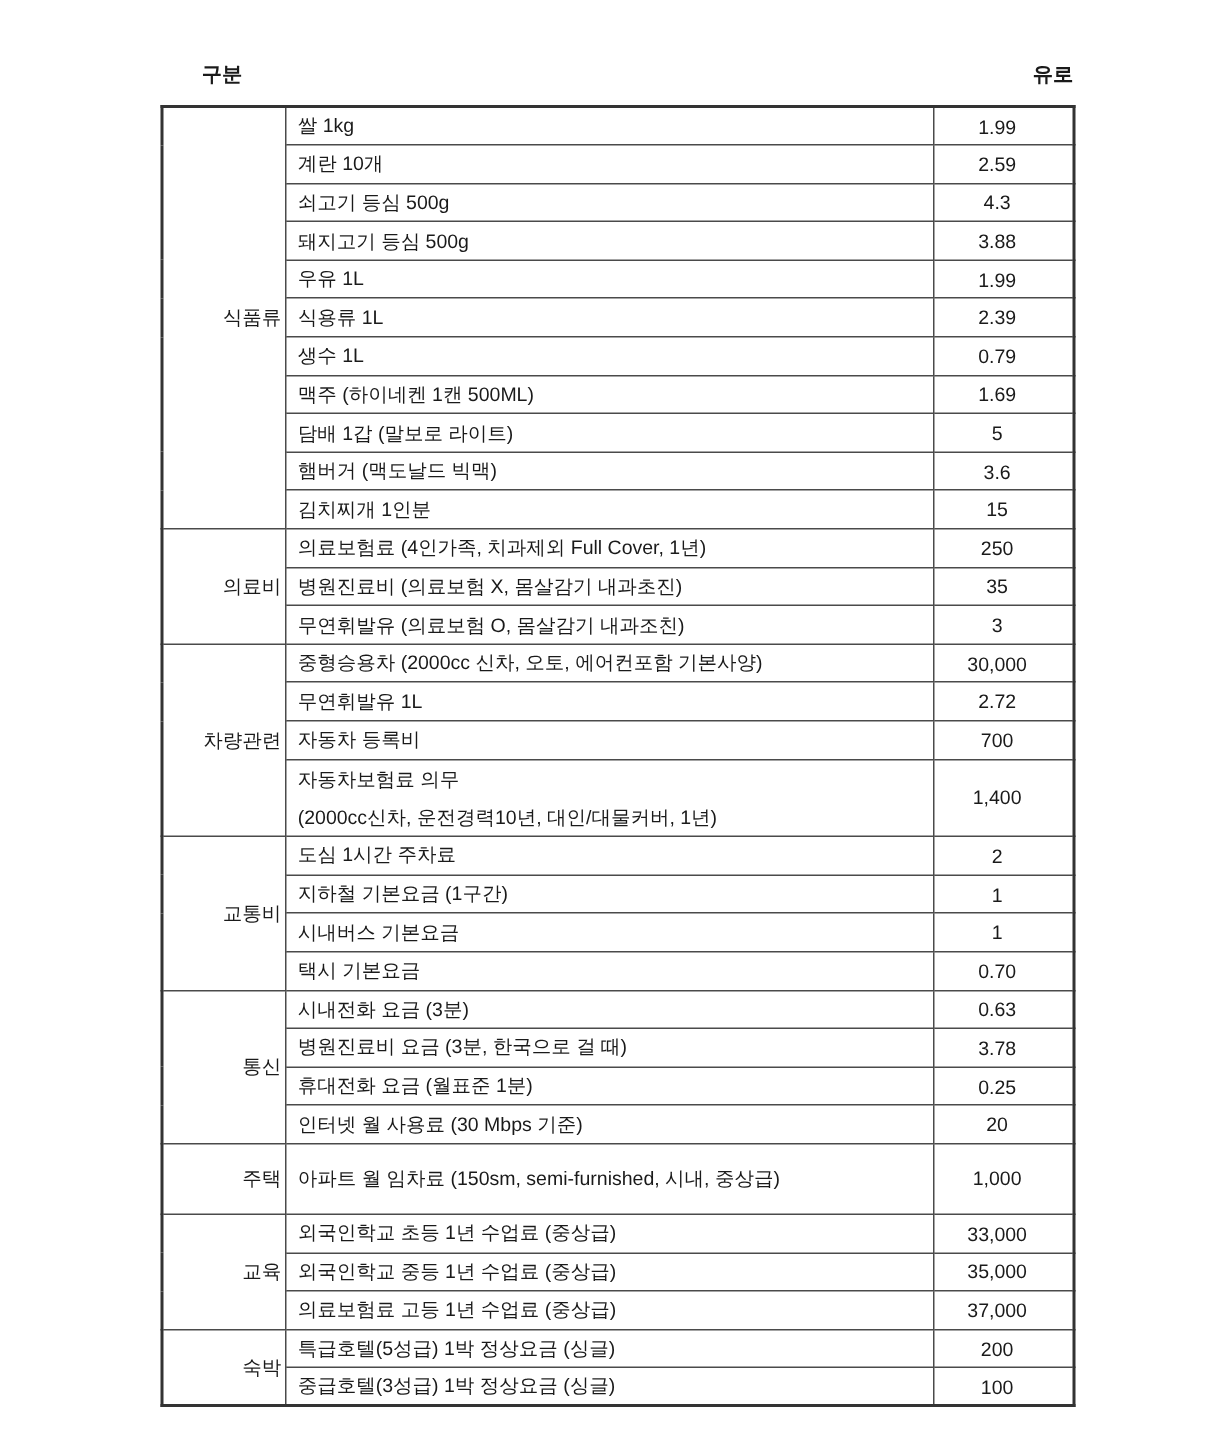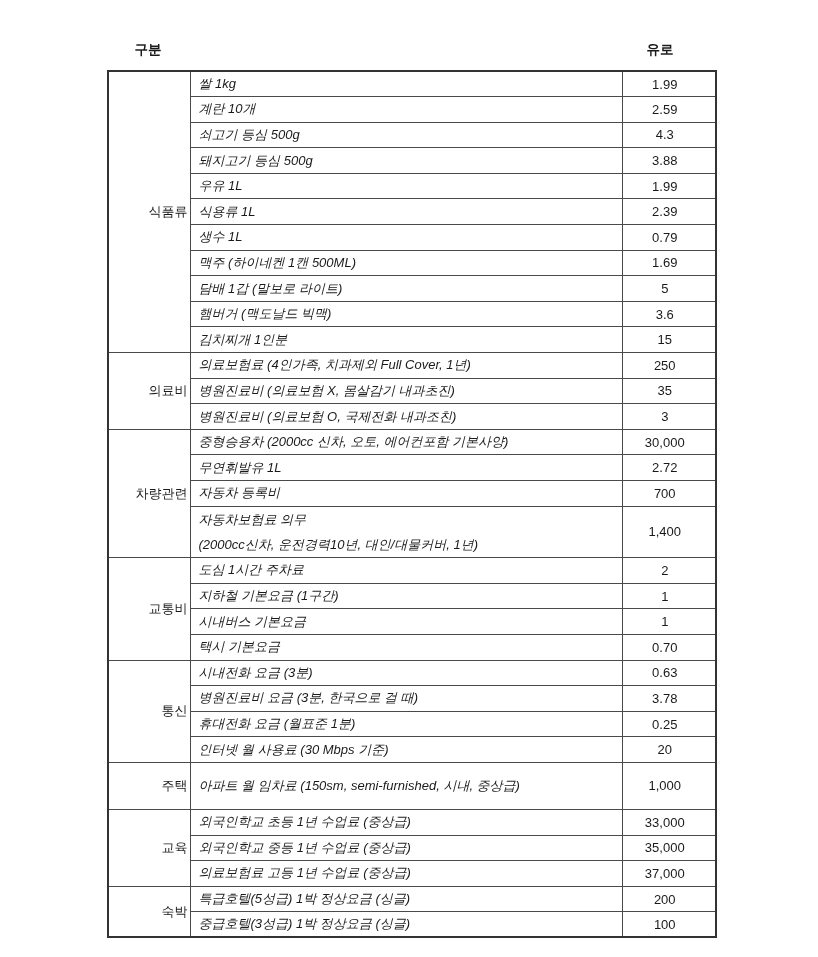--- a/index.html
+++ b/index.html
@@ -10,36 +10,36 @@
   }
   .sheet { position:relative; width:818px; height:957px; background:#ffffff; overflow:hidden; }
 
   
   .col-header {
     position:absolute; top:40px; height:20px; line-height:20px;
     text-align:center; font-weight:bold; font-size:13.5px; white-space:pre;
   }
   .hdr-cat   { left:107px; width:82px; }
   .hdr-item  { left:189px; width:432px; }
-  .hdr-price { left:613px; width:94px; }
+  .hdr-price { left:655px; width:94px; }
 
   table.price-table {
     position:absolute; left:107px; top:70px; width:608px;
     border-collapse:collapse; table-layout:fixed;
     border:2px solid #333333;
   }
   td {
     border:1px solid #4a4a4a;
     font-size:13px; vertical-align:middle;
     overflow:hidden; white-space:nowrap;
   }
   tr.single { height:25.6px; }
   tr.double { height:51.3px; }
   td.cat   { text-align:right; padding:14px 2px; }
-  td.item  { padding:0 6px 0 8px;font-style:italic; }
+  td.item  { padding:0 6px 0 8px; }
   td.price { text-align:center; padding:0 12px 0 4px; }
   td.item .line { display:block; line-height:25.3px; }
 </style>
 </head>
 <body>
 
 <div class="sheet">
   <div class="col-header hdr-cat">구분</div>
   <div class="col-header hdr-price">유로</div>
 
@@ -98,21 +98,21 @@
         <tr class="single">
           <td class="cat" rowspan="3">의료비</td>
           <td class="item">의료보험료 (4인가족, 치과제외 Full Cover, 1년)</td>
           <td class="price">250</td>
         </tr>
         <tr class="single">
           <td class="item">병원진료비 (의료보험 X, 몸살감기 내과초진)</td>
           <td class="price">35</td>
         </tr>
         <tr class="single">
-          <td class="item">병원진료비 (의료보험 O, 국제전화 내과조친)</td>
+          <td class="item">무연휘발유 (의료보험 O, 몸살감기 내과조친)</td>
           <td class="price">3</td>
         </tr>
         <tr class="single">
           <td class="cat" rowspan="4">차량관련</td>
           <td class="item">중형승용차 (2000cc 신차, 오토, 에어컨포함 기본사양)</td>
           <td class="price">30,000</td>
         </tr>
         <tr class="single">
           <td class="item">무연휘발유 1L</td>
           <td class="price">2.72</td>

